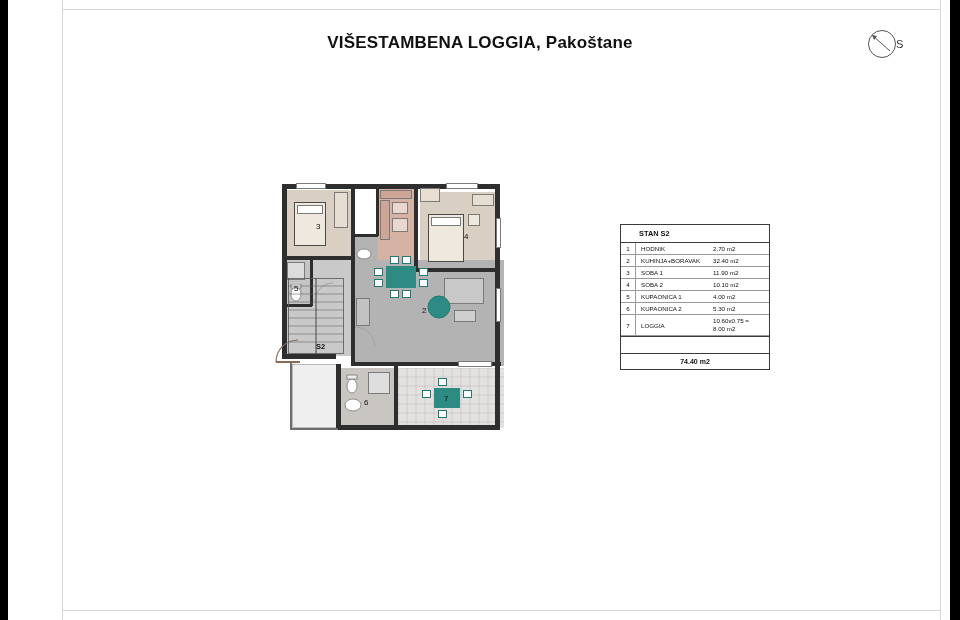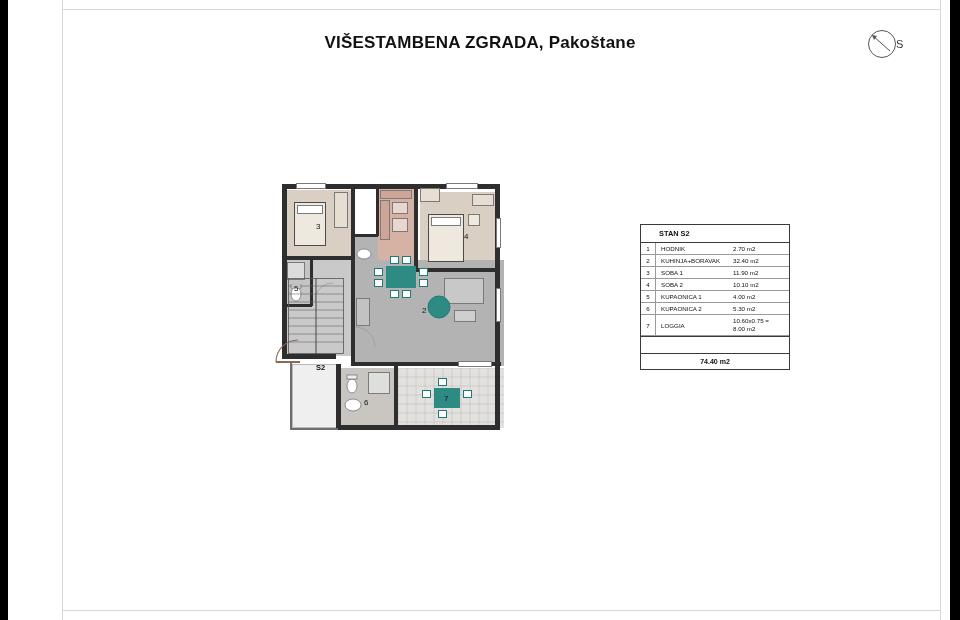--- a/index.html
+++ b/index.html
@@ -98,21 +98,21 @@
   .north .lbl {
     position: absolute;
     left: 28px; top: 10px;
     font-size: 11px;
     color: #333;
   }
 
   
   .legend {
     position: absolute;
-    left: 640px;
+    left: 620px;
     top: 224px;
     width: 148px;
     border: 1px solid #3a3a3a;
     background: #fff;
     font-size: 6.2px;
     color: #111;
   }
   .legend .hdr {
     border-bottom: 1px solid #3a3a3a;
     padding: 4px 0 4px 18px;
@@ -196,21 +196,21 @@
 
 <div class="page">
 
   <div class="bar-left"></div>
   <div class="bar-right"></div>
   <div class="frame-line-left"></div>
   <div class="frame-line-right"></div>
   <div class="frame-line-top"></div>
   <div class="frame-line-bottom"></div>
 
-  <div class="title">VIŠESTAMBENA ZGRADA, Pakoštane</div>
+  <div class="title">VIŠESTAMBENA LOGGIA, Pakoštane</div>
 
   <div class="north">
     <div class="circ"></div>
     <svg class="needle" viewBox="0 0 24 24">
       <line x1="3" y1="4" x2="21" y2="20" stroke="#555" stroke-width="1"></line>
       <polygon points="3,4 8,5 5,9" fill="#555"></polygon>
     </svg>
     <div class="lbl">S</div>
   </div>
 
@@ -396,17 +396,17 @@
     <div class="thin2" style="left:228px; top:40px; width:5px; height:30px; background:#fff;"></div>
     <div class="thin2" style="left:228px; top:110px; width:5px; height:34px; background:#fff;"></div>
     <div class="thin2" style="left:190px; top:183px; width:34px; height:6px; background:#fff;"></div>
 
     <div class="room-num" style="left:48px; top:44px;">3</div>
     <div class="room-num" style="left:196px; top:54px;">4</div>
     <div class="room-num" style="left:154px; top:128px;">2</div>
     <div class="room-num" style="left:26px; top:106px;">5</div>
     <div class="room-num" style="left:96px; top:220px;">6</div>
     <div class="room-num" style="left:176px; top:216px;">7</div>
-    <div class="tag-s2" style="left:48px; top:185px;">S2</div>
+    <div class="tag-s2" style="left:48px; top:164px;">S2</div>
   </div>
 
 
 </div>
 
 </body></html>

